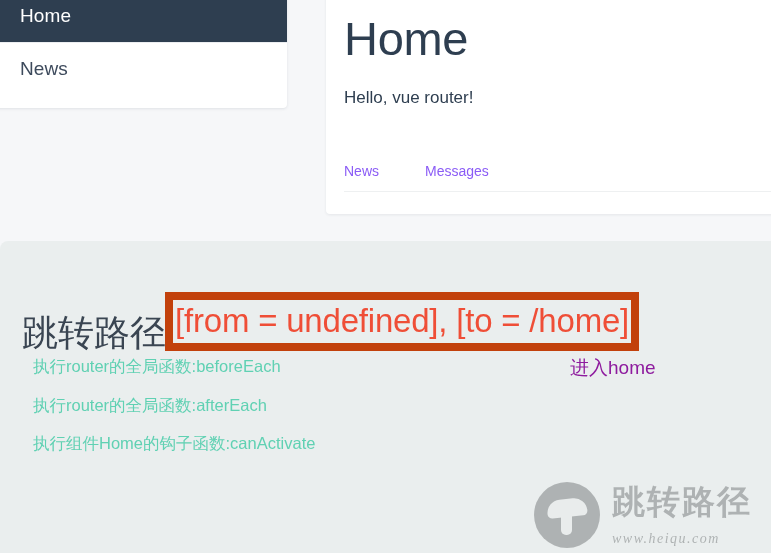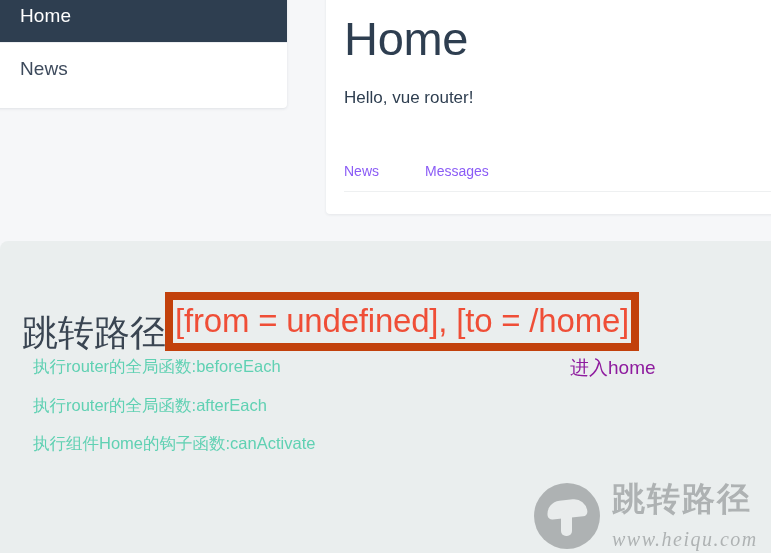--- a/index.html
+++ b/index.html
@@ -211,21 +211,21 @@
     flex-direction: column;
     line-height: 1;
   }
   #wm-cn {
     font-size: 33px;
     color: #8b8f90;
     letter-spacing: 2px;
     font-weight: bold;
   }
   #wm-url {
-    font-size: 20px;
+    font-size: 14px;
     color: #8b8f90;
     font-style: italic;
     letter-spacing: 1.5px;
     margin-top: 14px;
     font-family: "Liberation Serif", "DejaVu Serif", serif;
   }
 </style>
 </head>
 <body>
 

